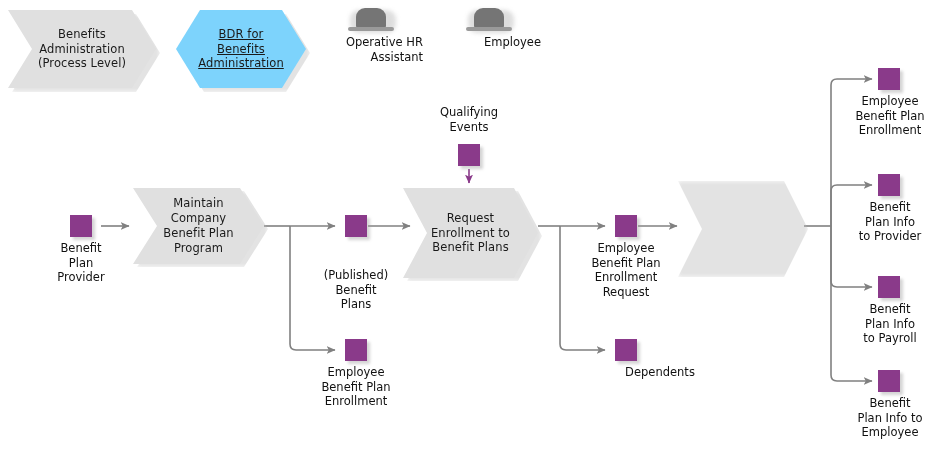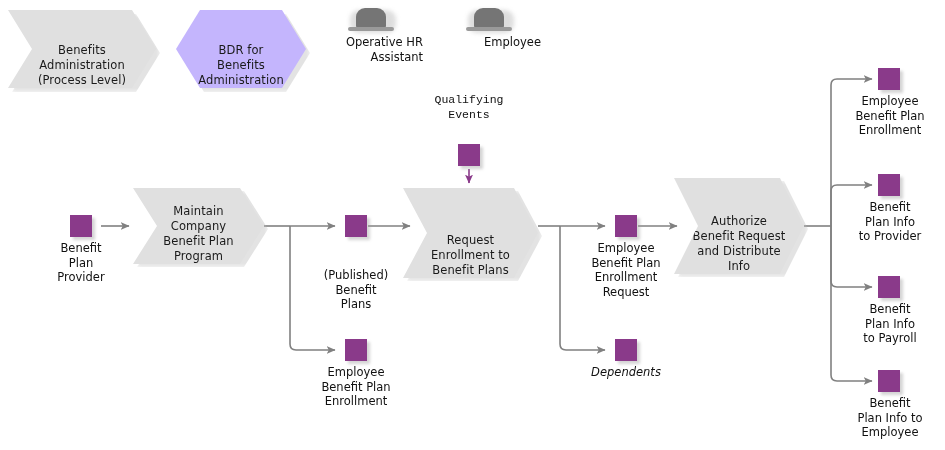--- a/index.html
+++ b/index.html
@@ -18,44 +18,45 @@
     position:absolute;
     left:0; top:0;
     width:945px; height:450px;
     pointer-events:none;
   }
 
   
   .shape{
     position:absolute;
     display:flex;
-    align-items:flex-end;
+    align-items:center;
     justify-content:center;
     text-align:center;
     box-sizing:border-box;
     color:#1a1a1a;
     line-height:1.30;
     letter-spacing:0.1px;
   }
   .shape .lbl{
     display:block;
     width:100%;
     padding:0 4px;
     white-space:pre-line;
   }
 
   .chev{
     background:#e0e0e0;
     -webkit-clip-path:polygon(0% 0%, calc(100% - 24px) 0%, 100% 50%, calc(100% - 24px) 100%, 0% 100%, 24px 50%);
     clip-path:polygon(0% 0%, calc(100% - 24px) 0%, 100% 50%, calc(100% - 24px) 100%, 0% 100%, 24px 50%);
   }
   .hexa{
-    background:#c4b5fd;
+    background:#7dd3fc;
     -webkit-clip-path:polygon(24px 0%, calc(100% - 24px) 0%, 100% 50%, calc(100% - 24px) 100%, 24px 100%, 0% 50%);
     clip-path:polygon(24px 0%, calc(100% - 24px) 0%, 100% 50%, calc(100% - 24px) 100%, 24px 100%, 0% 50%);
+    text-decoration:underline;
   }
   .shadowshape{
     position:absolute;
     background:#b9b9b9;
     opacity:.40;
     filter:blur(2px);
   }
 
   
   .bobj{
@@ -206,26 +207,20 @@
        clip-path:polygon(0% 0%,calc(100% - 24px) 0%,100% 50%,calc(100% - 24px) 100%,0% 100%,24px 50%);"></div>
   <div class="shape chev" style="left:403px;top:188px;width:135px;height:90px;font-size:11.5px;">
     <span class="lbl">Request
 Enrollment to
 Benefit Plans</span>
   </div>
 
   <div class="shadowshape" style="left:678px;top:181px;width:130px;height:96px;
        -webkit-clip-path:polygon(0% 0%,calc(100% - 24px) 0%,100% 50%,calc(100% - 24px) 100%,0% 100%,24px 50%);
        clip-path:polygon(0% 0%,calc(100% - 24px) 0%,100% 50%,calc(100% - 24px) 100%,0% 100%,24px 50%);"></div>
-  <div class="shape chev" style="left:674px;top:178px;width:130px;height:96px;font-size:11.5px;">
-    <span class="lbl">Authorize
-Benefit Request
-and Distribute
-Info</span>
-  </div>
 
   <div class="bobj-sh" style="left:73px;top:218px;"></div>
   <div class="bobj" style="left:70px;top:215px;"></div>
   <div class="bobj-lbl" style="left:29px;top:241px;width:104px;">Benefit
 Plan
 Provider</div>
 
   <div class="bobj-sh" style="left:348px;top:218px;"></div>
   <div class="bobj" style="left:345px;top:215px;"></div>
   <div class="bobj-lbl" style="left:304px;top:241px;width:104px;margin-top:27px;">(Published)
@@ -233,33 +228,33 @@
 Plans</div>
 
   <div class="bobj-sh" style="left:348px;top:342px;"></div>
   <div class="bobj" style="left:345px;top:339px;"></div>
   <div class="bobj-lbl" style="left:304px;top:365px;width:104px;">Employee
 Benefit Plan
 Enrollment</div>
 
   <div class="bobj-sh" style="left:461px;top:147px;"></div>
   <div class="bobj" style="left:458px;top:144px;"></div>
-  <div class="bobj-lbl" style="left:417px;top:93px;width:104px;font-family:Liberation Mono, monospace;">Qualifying
+  <div class="bobj-lbl" style="left:417px;top:105px;width:104px;">Qualifying
 Events</div>
 
   <div class="bobj-sh" style="left:618px;top:218px;"></div>
   <div class="bobj" style="left:615px;top:215px;"></div>
   <div class="bobj-lbl" style="left:574px;top:241px;width:104px;">Employee
 Benefit Plan
 Enrollment
 Request</div>
 
   <div class="bobj-sh" style="left:618px;top:342px;"></div>
   <div class="bobj" style="left:615px;top:339px;"></div>
-  <div class="bobj-lbl" style="left:574px;top:365px;width:104px;font-style:italic;">Dependents</div>
+  <div class="bobj-lbl" style="left:608px;top:365px;width:104px;">Dependents</div>
 
   <div class="bobj-sh" style="left:881px;top:71px;"></div>
   <div class="bobj" style="left:878px;top:68px;"></div>
   <div class="bobj-lbl" style="left:838px;top:94px;width:104px;">Employee
 Benefit Plan
 Enrollment</div>
 
   <div class="bobj-sh" style="left:881px;top:177px;"></div>
   <div class="bobj" style="left:878px;top:174px;"></div>
   <div class="bobj-lbl" style="left:838px;top:200px;width:104px;">Benefit

